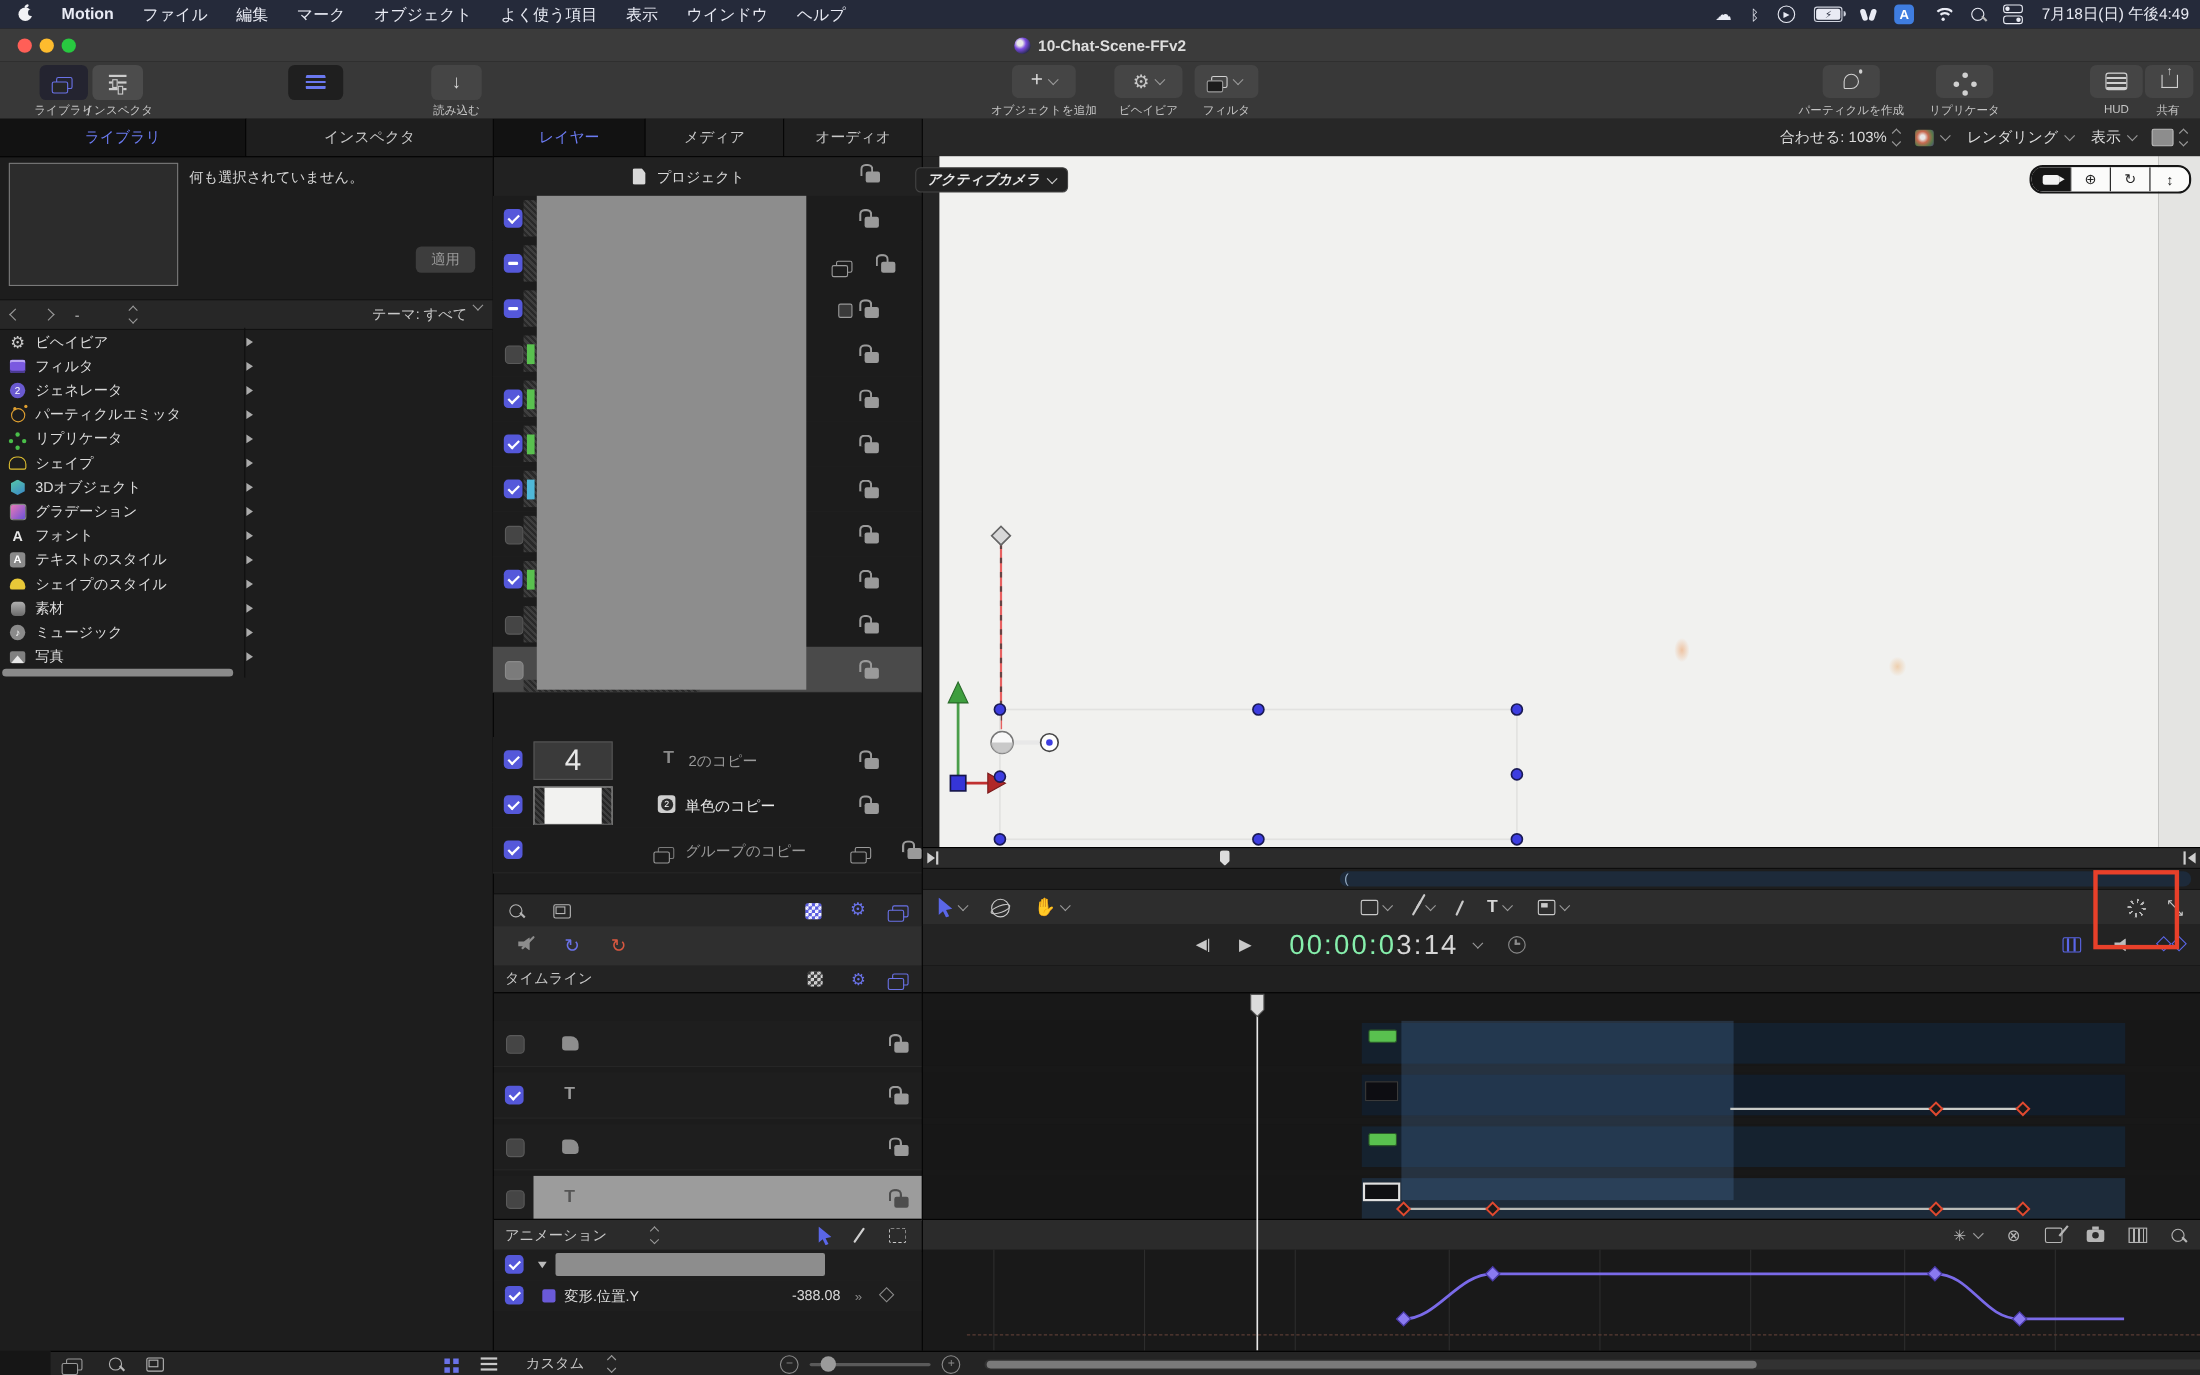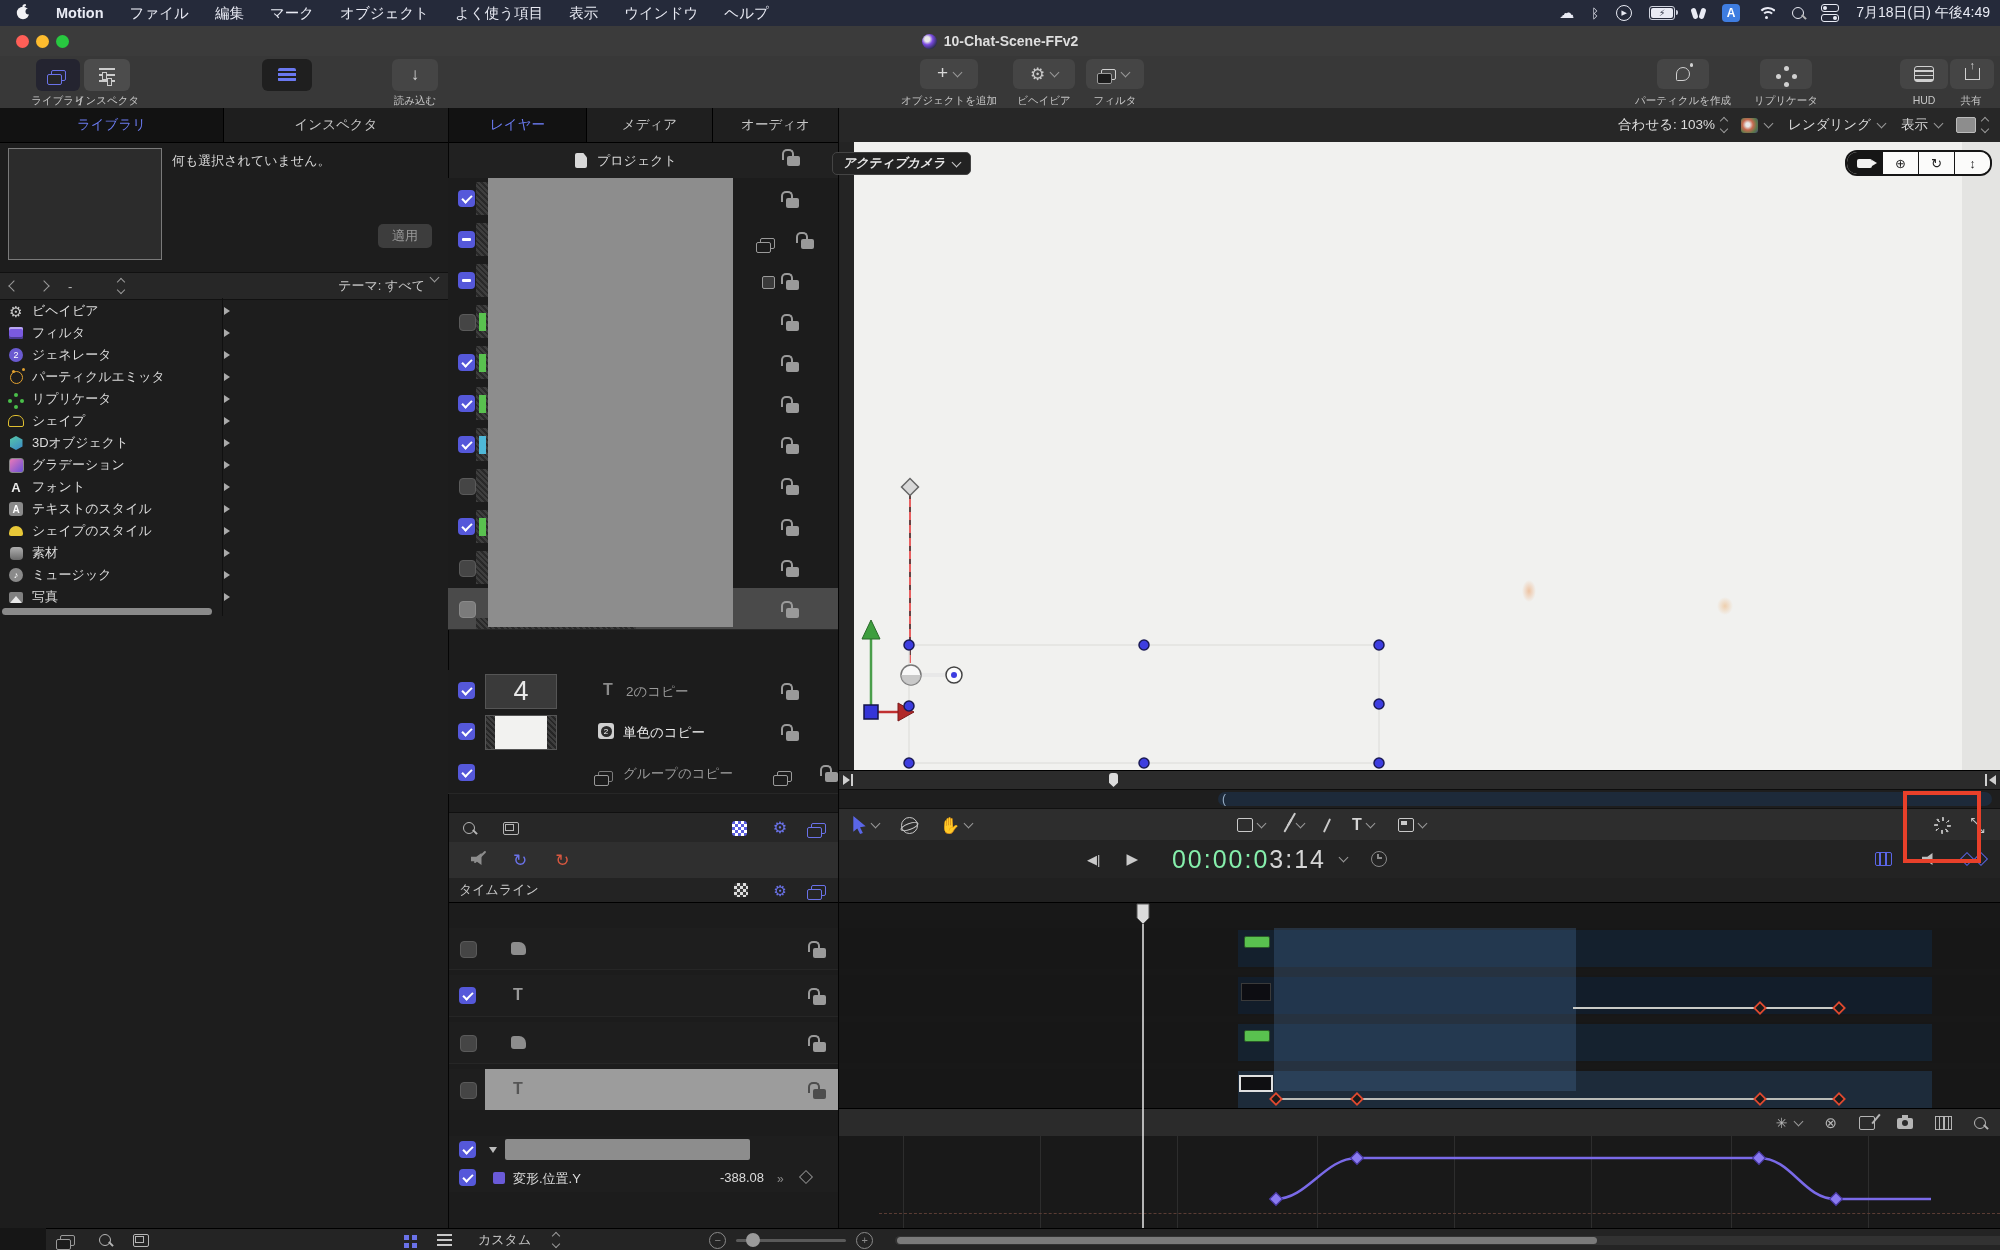--- a/index.html
+++ b/index.html
@@ -488,20 +488,33 @@
     <span class="abs" style="left:62px;top:14px;width:15px;height:13px;background:#8d8d8d;border-radius:3px 7px 3px 3px;"></span>
     <span class="lock abs" style="left:364px;top:16px;"></span>
   </div>
   <div class="abs" style="left:449px;top:1069px;width:389px;height:41px;background:#1e1e1e;">
     <span class="abs" style="left:36px;top:0;width:353px;height:41px;background:#9c9c9c;"></span>
     <span class="cb off abs" style="left:11px;top:13px;"></span>
     <span class="abs ico-T" style="left:64px;top:11px;color:#555;z-index:1;">T</span>
     <span class="lock dark abs" style="left:364px;top:16px;z-index:1;"></span>
   </div>
 
+  <div class="abs" style="left:449px;top:1108px;width:389px;height:28px;background:#2b2b2b;border-top:1px solid #000;border-bottom:1px solid #000;display:flex;align-items:center;">
+    <span style="margin-left:10px;font-size:13px;color:#c8c8c8;">アニメーション</span>
+    <span class="stepper" style="margin-left:40px;">
+        <i class="up"></i>
+        <i class="dn"></i>
+      </span>
+    <span style="flex:1;"></span>
+    <svg class="cursor-svg" width="12" height="17" viewBox="0 0 11 16" style="margin-right:24px;">
+        <path d="M0,0 L0,14 L3.5,11 L6,16 L8.5,15 L6,10 L11,9 Z" fill="#5a66e8"></path>
+      </svg>
+    <span style="margin-right:26px;width:2px;height:16px;background:#d0d0d0;transform:rotate(35deg);border-radius:1px;"></span>
+    <span class="ico-rect" style="margin-right:14px;border-style:dashed;"></span>
+  </div>
   <div class="abs" style="left:449px;top:1136px;width:389px;height:28px;background:#1e1e1e;border-bottom:1px solid #262626;">
     <span class="cb check abs" style="left:10px;top:5px;"></span>
     <span class="tri-d abs" style="left:40px;top:11px;"></span>
     <span class="abs" style="left:56px;top:3px;width:245px;height:21px;background:#8d8d8d;border-radius:2px;"></span>
   </div>
   <div class="abs" style="left:449px;top:1164px;width:389px;height:28px;background:#1e1e1e;">
     <span class="cb check abs" style="left:10px;top:5px;"></span>
     <span class="abs" style="left:44px;top:8px;width:12px;height:12px;background:#6a5ad8;border-radius:2px;"></span>
     <span class="abs" style="left:64px;top:6px;font-size:13px;color:#dcdcdc;">変形.位置.Y</span>
     <span class="abs" style="left:215px;top:6px;width:100px;text-align:right;font-size:13px;color:#dcdcdc;">-388.08</span>

